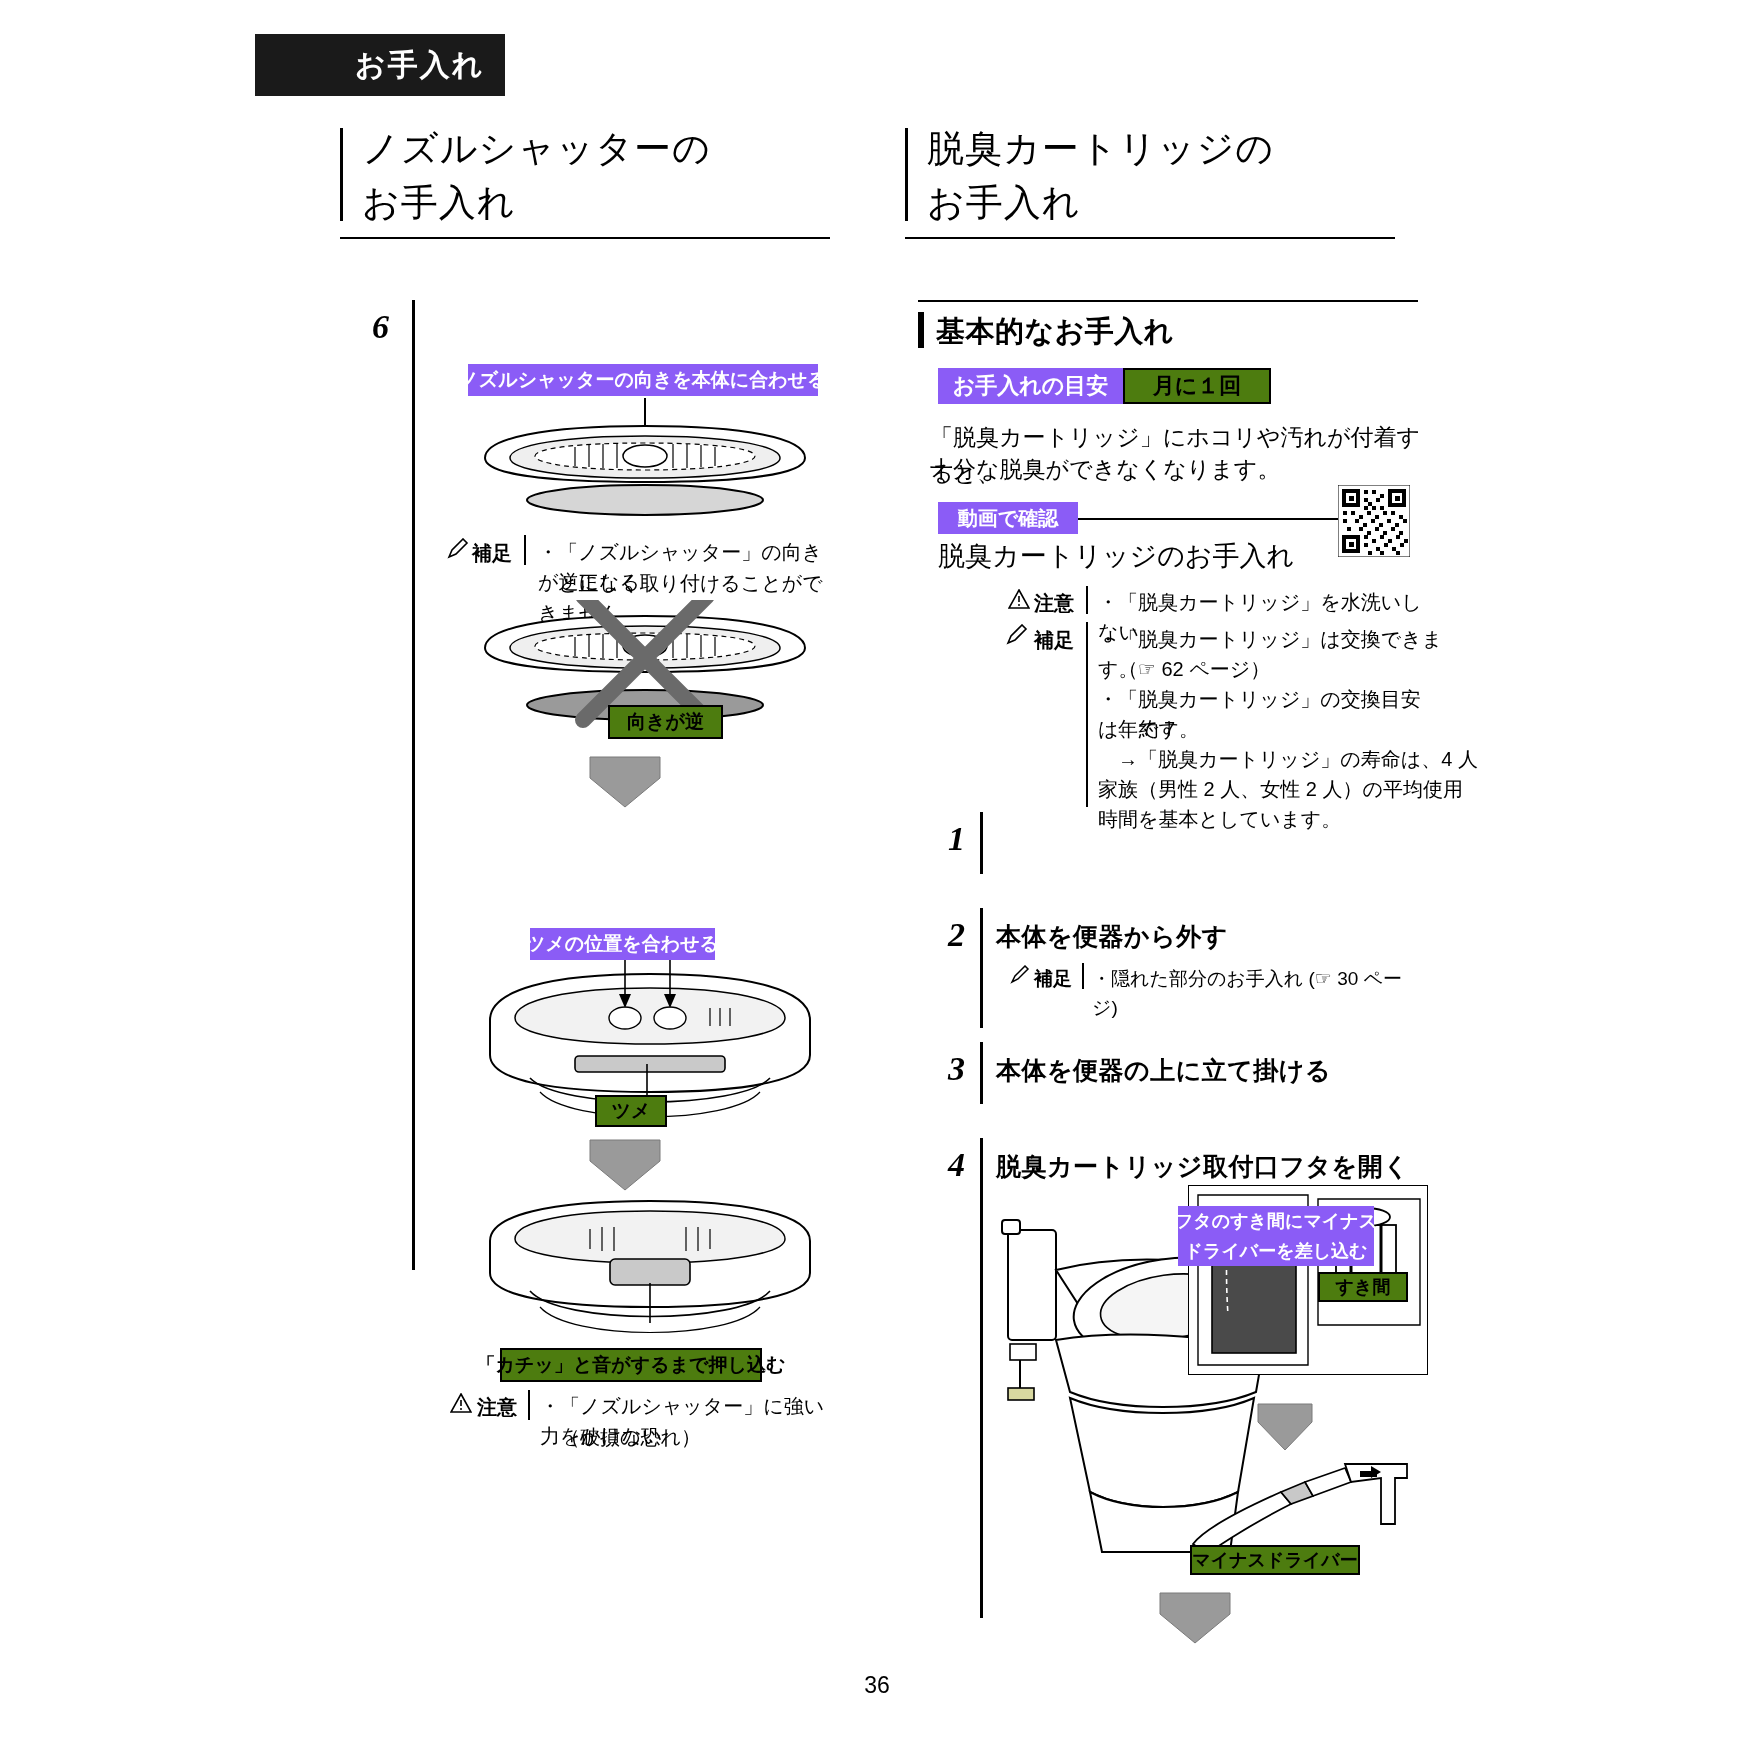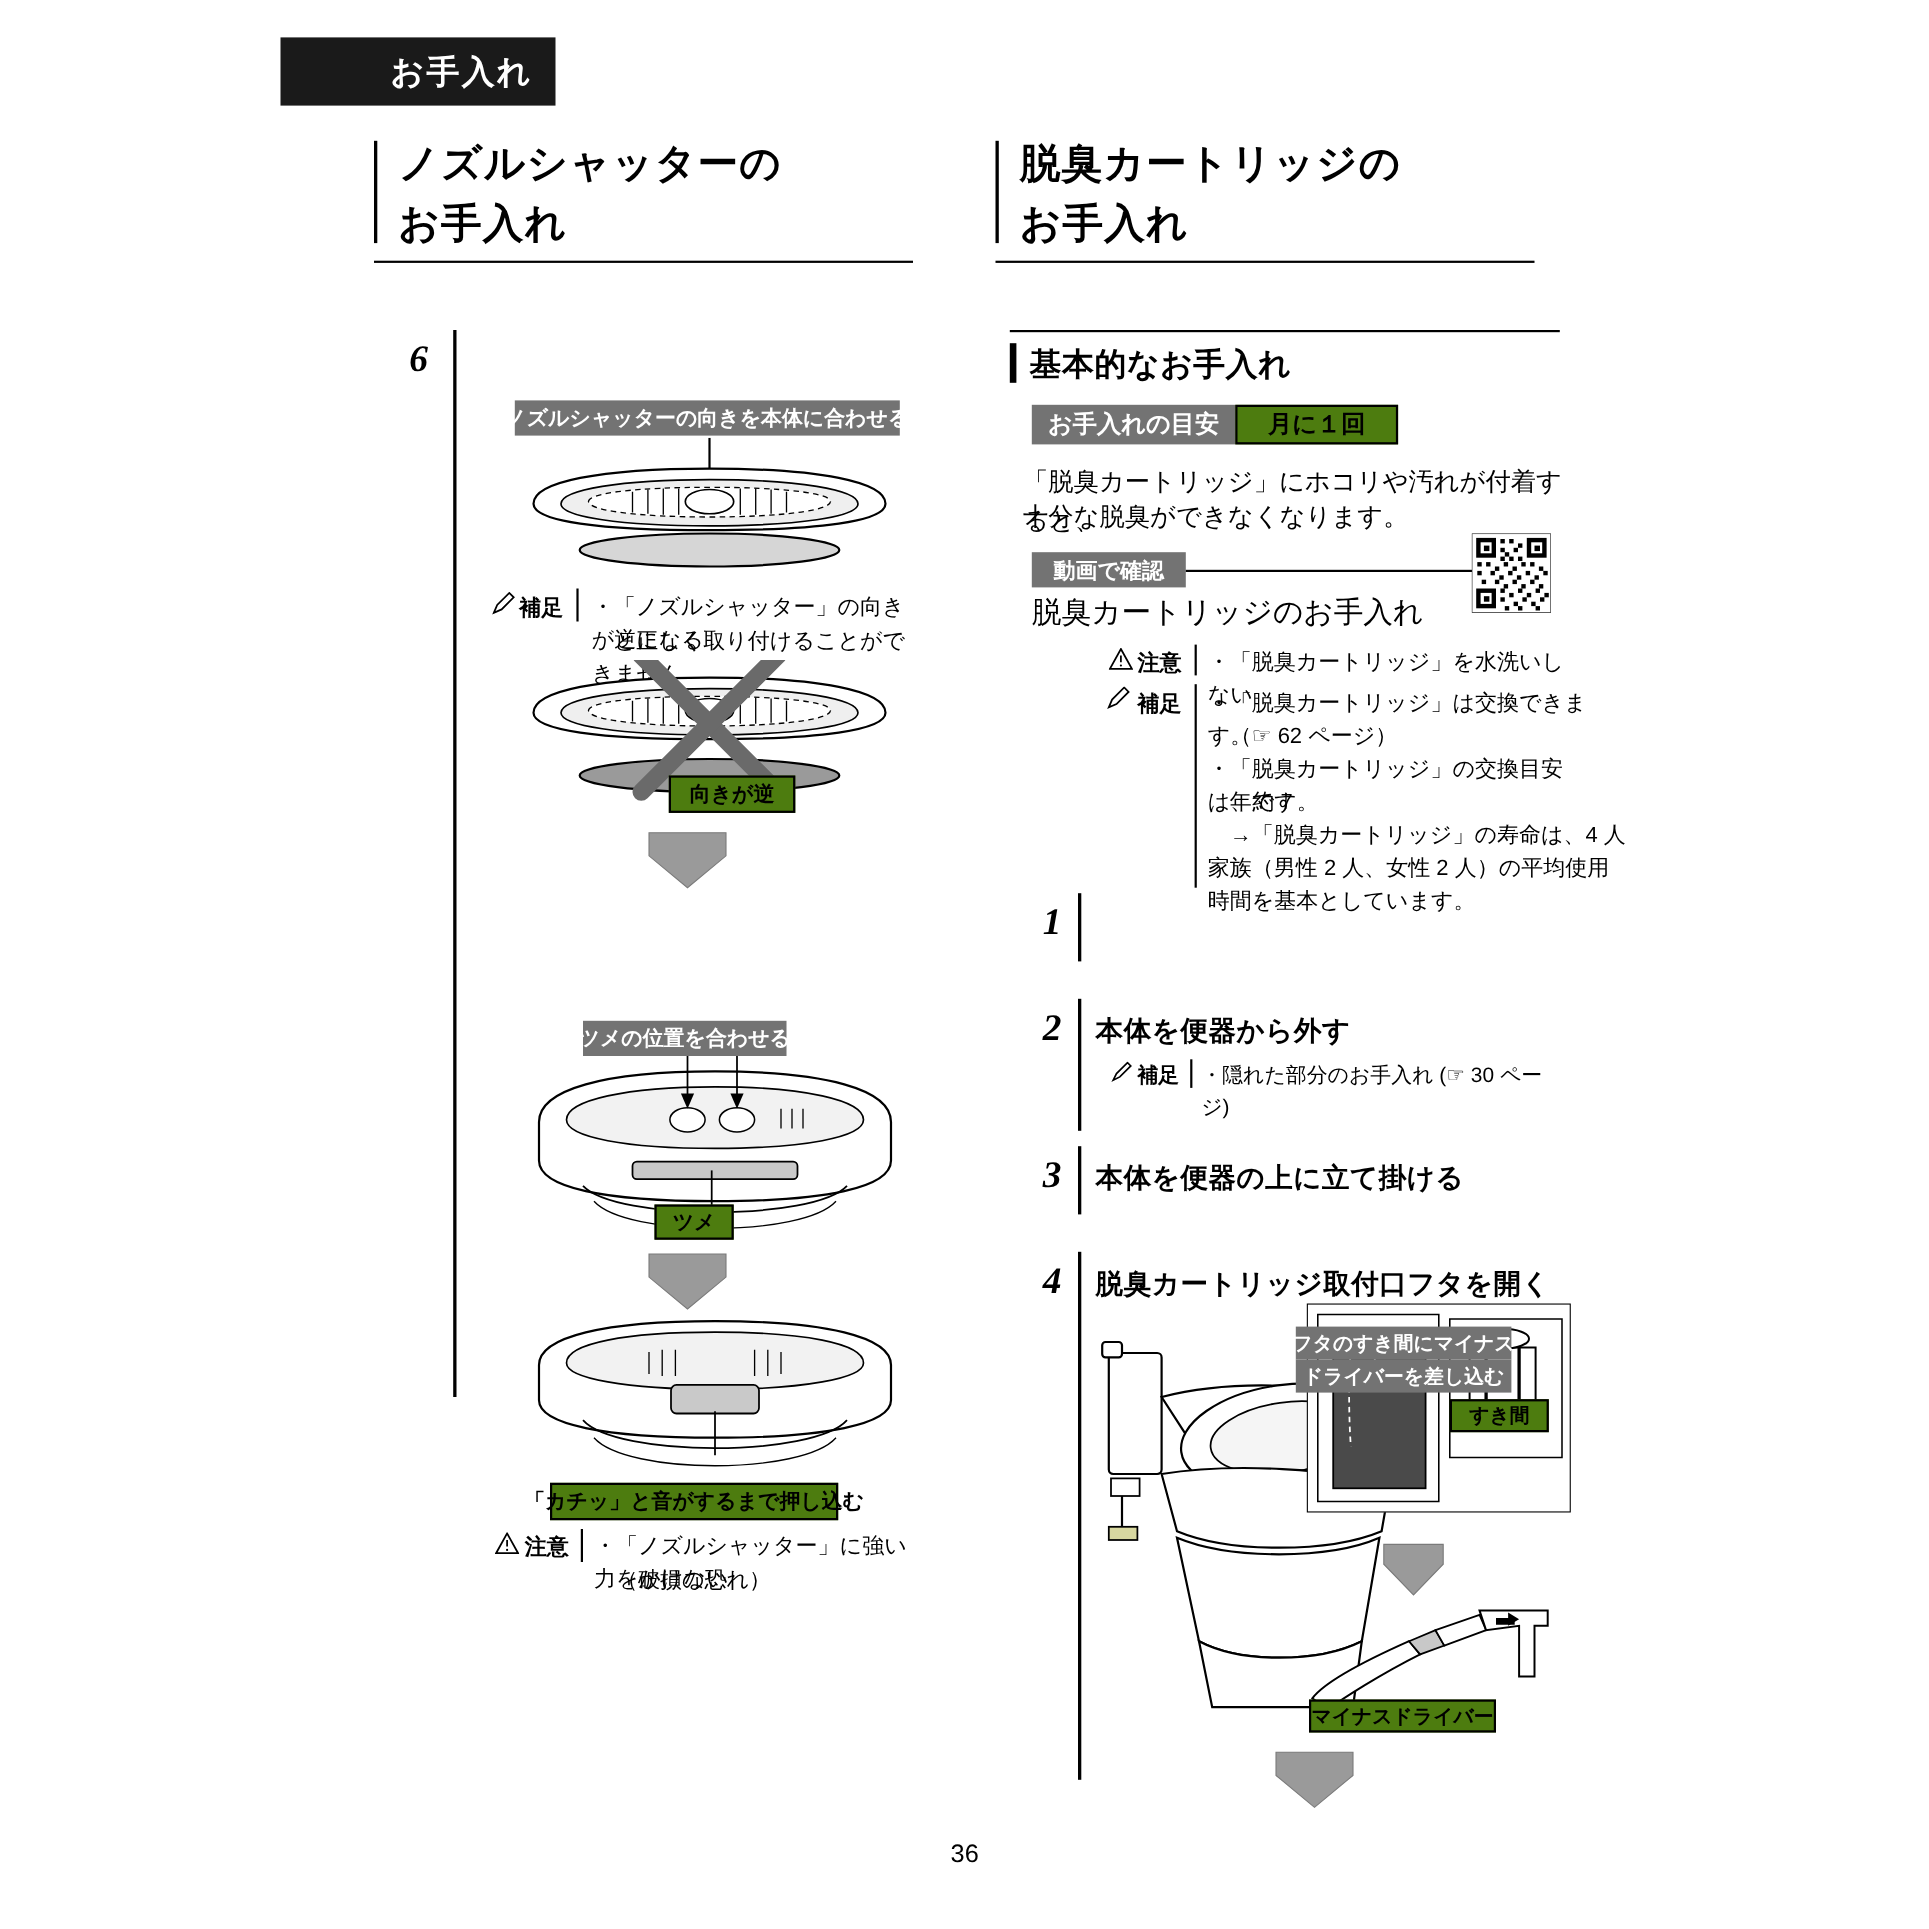--- a/index.html
+++ b/index.html
@@ -35,21 +35,21 @@
     align-items: center;
     padding-left: 100px;
     box-sizing: border-box;
     letter-spacing: 2px;
   }
 
   
   .col-title {
     position: absolute;
     font-size: 37px;
-    font-weight: bold;
+    font-weight: normal;
     line-height: 1.45;
     letter-spacing: 1px;
     padding-left: 22px;
     box-sizing: border-box;
   }
   .col-title .rule-left {
     position: absolute;
     left: 0; top: 6px; bottom: 8px;
     width: 3px;
     background: #000;
@@ -80,21 +80,21 @@
   .step-head {
     position: absolute;
     font-size: 25px;
     font-weight: bold;
     letter-spacing: 0.5px;
   }
 
   
   .black-label {
     position: absolute;
-    background: #737373;
+    background: #8b5cf6;
     color: #fff;
     font-size: 19px;
     font-weight: bold;
     display: flex;
     align-items: center;
     justify-content: center;
     padding: 3px 10px;
     box-sizing: border-box;
     white-space: nowrap;
   }

